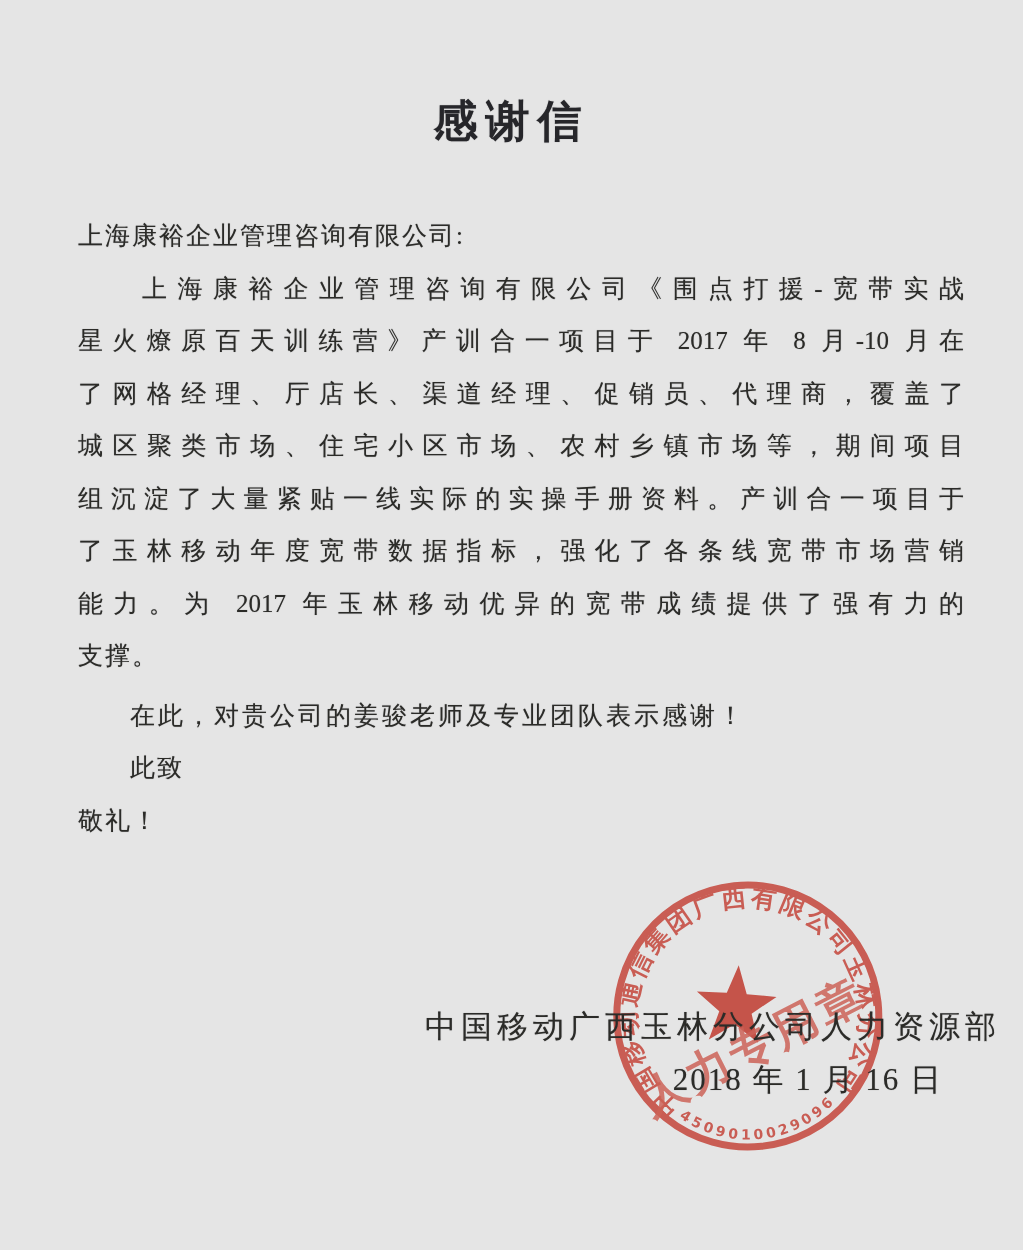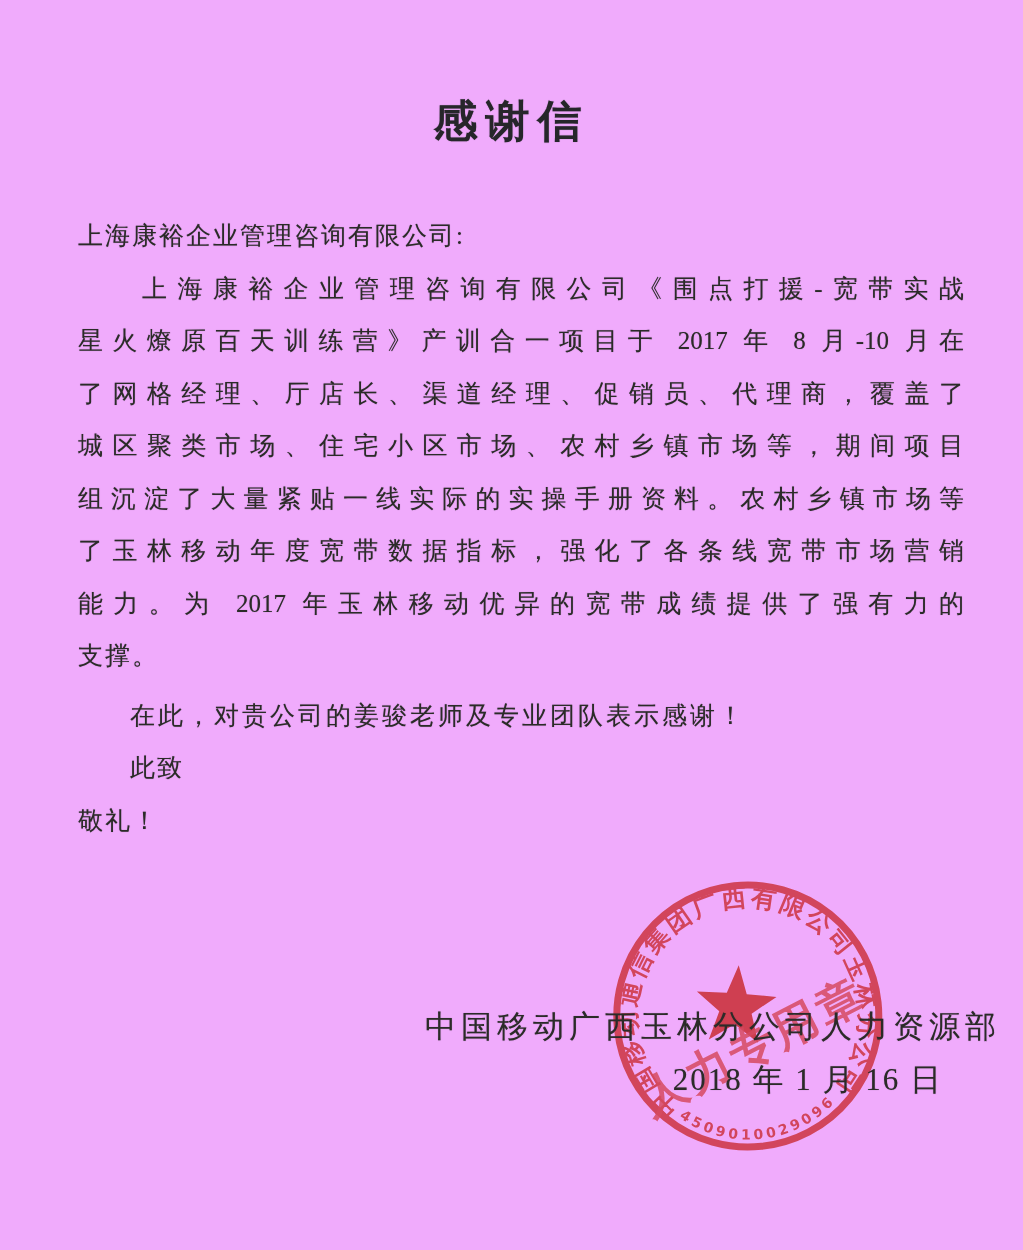--- a/index.html
+++ b/index.html
@@ -4,21 +4,21 @@
 <style>
   html, body {
     margin: 0;
     padding: 0;
     background: #ffffff;
   }
   .page {
     position: relative;
     width: 1023px;
     height: 1250px;
-    background: #f0abfc;
+    background: #e5e5e5;
     overflow: hidden;
     font-family: "Liberation Serif", "DejaVu Serif", serif;
     color: #2b2b28;
   }
   .title {
     margin: 0;
     padding-top: 92px;
     text-align: center;
     font-size: 44px;
     font-weight: 600;
@@ -93,21 +93,21 @@
 
   <h1 class="title">感谢信</h1>
 
   <div class="letter-body">
     <div class="line">上海康裕企业管理咨询有限公司:</div>
     <div>
         <div class="line fill indent">上海康裕企业管理咨询有限公司《围点打援-宽带实战</div>
         <div class="line fill">星火燎原百天训练营》产训合一项目于 2017 年 8 月-10 月在</div>
         <div class="line fill">了网格经理、厅店长、渠道经理、促销员、代理商，覆盖了</div>
         <div class="line fill">城区聚类市场、住宅小区市场、农村乡镇市场等，期间项目</div>
-        <div class="line fill">组沉淀了大量紧贴一线实际的实操手册资料。农村乡镇市场等</div>
+        <div class="line fill">组沉淀了大量紧贴一线实际的实操手册资料。产训合一项目于</div>
         <div class="line fill">了玉林移动年度宽带数据指标，强化了各条线宽带市场营销</div>
         <div class="line fill">能力。为 2017 年玉林移动优异的宽带成绩提供了强有力的</div>
         <div class="line">支撑。</div>
       </div>
     <div class="line indent-sm thanks">在此，对贵公司的姜骏老师及专业团队表示感谢！</div>
     <div class="line indent-sm">此致</div>
     <div class="line">敬礼！</div>
   </div>
 
   <div class="stamp">

